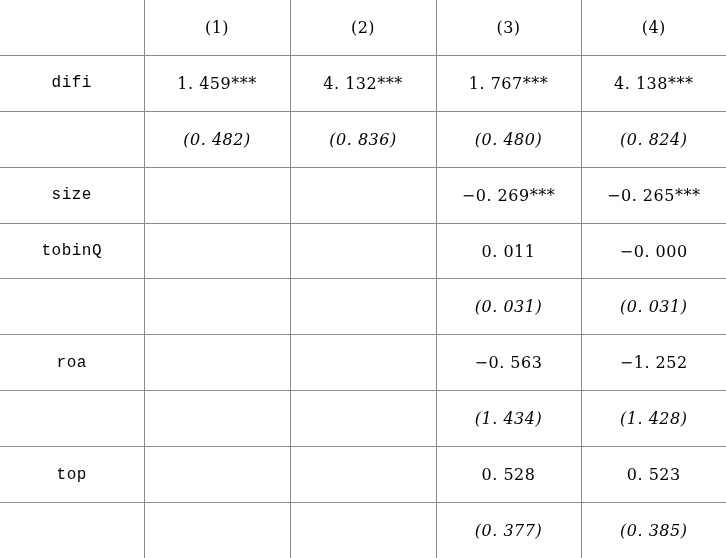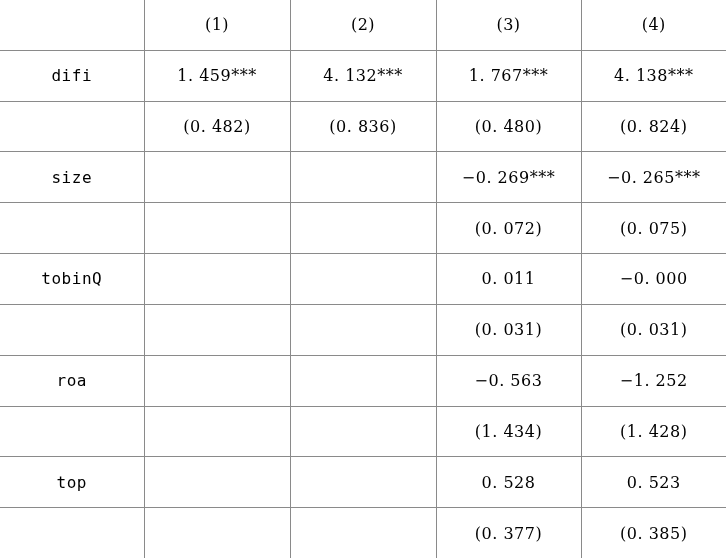--- a/index.html
+++ b/index.html
@@ -24,20 +24,21 @@
     text-align: center;
     vertical-align: middle;
     font-size: 16px;
     letter-spacing: 0.5px;
     padding: 0;
     height: 39px;
   }
   
   #reg-table tr td:first-child {
     border-left: none;
+    font-family: Liberation Mono, monospace;
   }
   #reg-table tr td:last-child {
     border-right: none;
   }
   #reg-table tr:first-child td {
     border-top: none;
   }
   #reg-table tr:last-child td {
     border-bottom: none;
   }
@@ -50,20 +51,21 @@
   .rowlabel {
     font-family: "DejaVu Sans Mono", monospace;
     font-size: 15px;
     letter-spacing: 1px;
   }
   .coef {
     font-size: 16px;
   }
   .se {
     font-size: 16px;
+    font-style: italic;
   }
   .hdr {
     font-size: 16px;
   }
   .depvar {
     font-family: "DejaVu Sans Mono", monospace;
     font-size: 15px;
     letter-spacing: 0.5px;
   }
   .empty { }
@@ -103,27 +105,20 @@
       <td class="se">(0. 824)</td>
     </tr>
 
     <tr>
       <td class="rowlabel">size</td>
       <td class="coef"></td>
       <td class="coef"></td>
       <td class="coef">−0. 269***</td>
       <td class="coef">−0. 265***</td>
     </tr>
-    <tr>
-      <td class="empty"></td>
-      <td class="se"></td>
-      <td class="se"></td>
-      <td class="se">(0. 072)</td>
-      <td class="se">(0. 075)</td>
-    </tr>
 
 
     <tr>
       <td class="rowlabel">tobinQ</td>
       <td class="coef"></td>
       <td class="coef"></td>
       <td class="coef">0. 011</td>
       <td class="coef">−0. 000</td>
     </tr>
     <tr>

